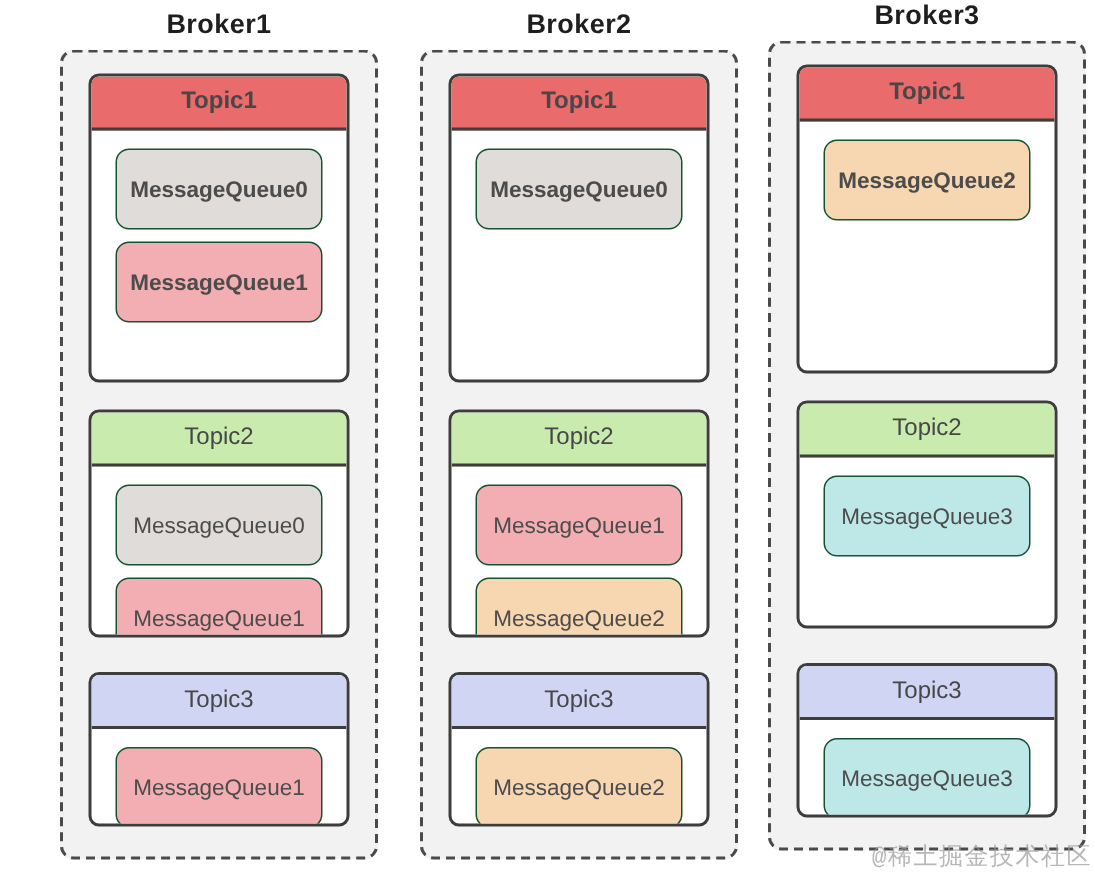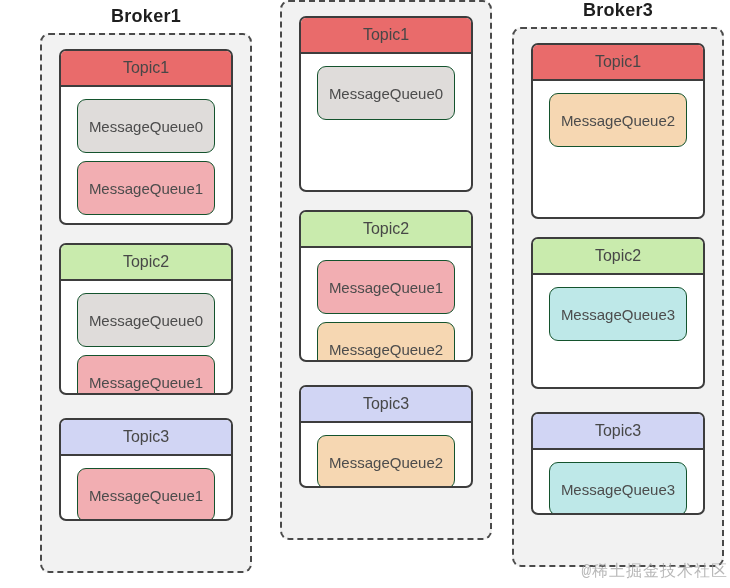--- a/index.html
+++ b/index.html
@@ -16,21 +16,21 @@
     font-size:18px;font-weight:bold;color:#1e1e1e;letter-spacing:.3px;
   }
   .broker-box{
     height:540px;box-sizing:border-box;background:#f2f2f2;
     border:2px dashed #4a4a4a;border-radius:9px;padding:0 17px;
   }
   .topic{
     background:#ffffff;border:2px solid #3d3d3d;border-radius:7px;
     box-sizing:border-box;overflow:hidden;
   }
-  .topic-1{height:176px;margin-top:14px;}
+  .topic-1{height:206px;margin-top:14px;font-weight:bold;}
   .topic-2{height:152px;margin-top:18px;}
   .topic-3{height:103px;margin-top:23px;}
   .topic-header{
     height:36px;box-sizing:border-box;border-bottom:2px solid #3d3d3d;
     display:flex;align-items:center;justify-content:center;
     font-size:16px;color:#474747;
   }
   .queue-area{padding:12px 16px 0 16px;display:flex;flex-direction:column;gap:8px;}
   .mq{
     height:54px;box-sizing:border-box;border:1px solid #14532d;border-radius:9px;
@@ -67,20 +67,21 @@
           </div>
           <div class="topic topic-3">
             <div class="topic-header" style="background: rgb(209, 213, 244);">Topic3</div>
             <div class="queue-area">
               <div class="mq" style="background: rgb(242, 174, 178);">MessageQueue1</div>
             </div>
           </div>
         </div>
       </div>
       <div class="broker-col pos-1">
+        <div class="broker-title">Broker2</div>
         <div class="broker-box">
           <div class="topic topic-1">
             <div class="topic-header" style="background: rgb(233, 107, 107);">Topic1</div>
             <div class="queue-area">
               <div class="mq" style="background: rgb(223, 220, 218);">MessageQueue0</div>
             </div>
           </div>
           <div class="topic topic-2">
             <div class="topic-header" style="background: rgb(201, 235, 173);">Topic2</div>
             <div class="queue-area">

